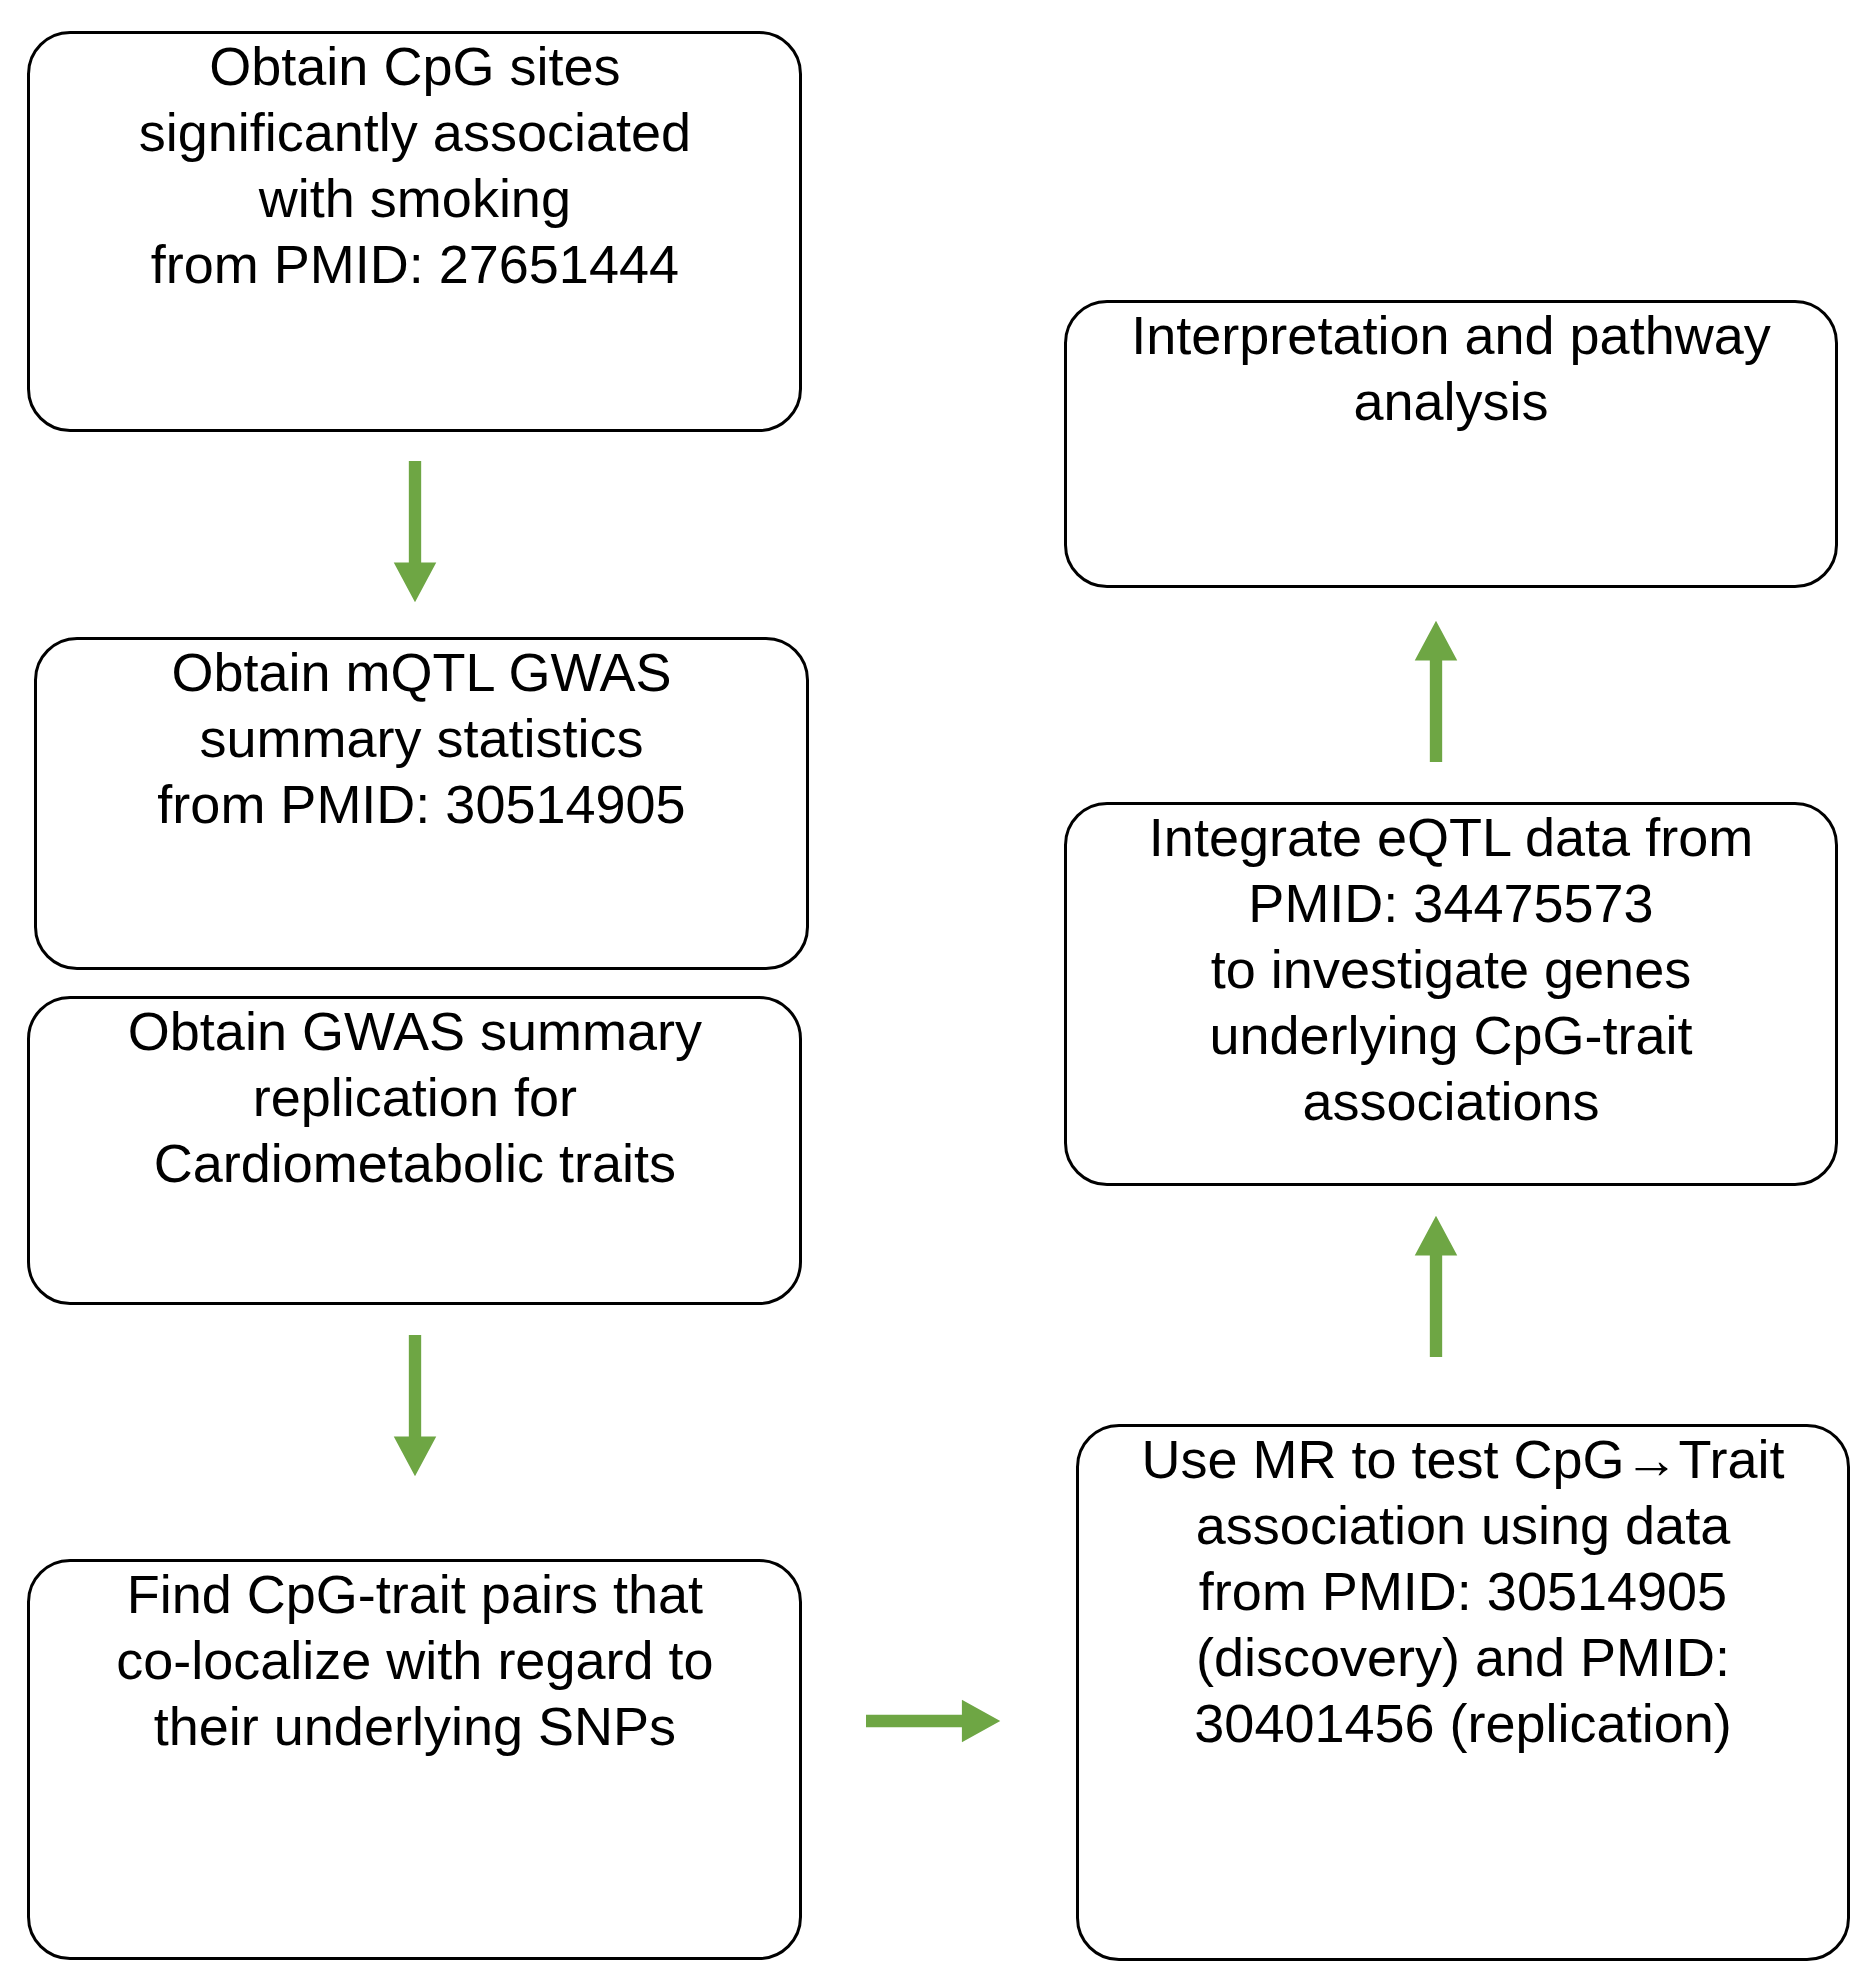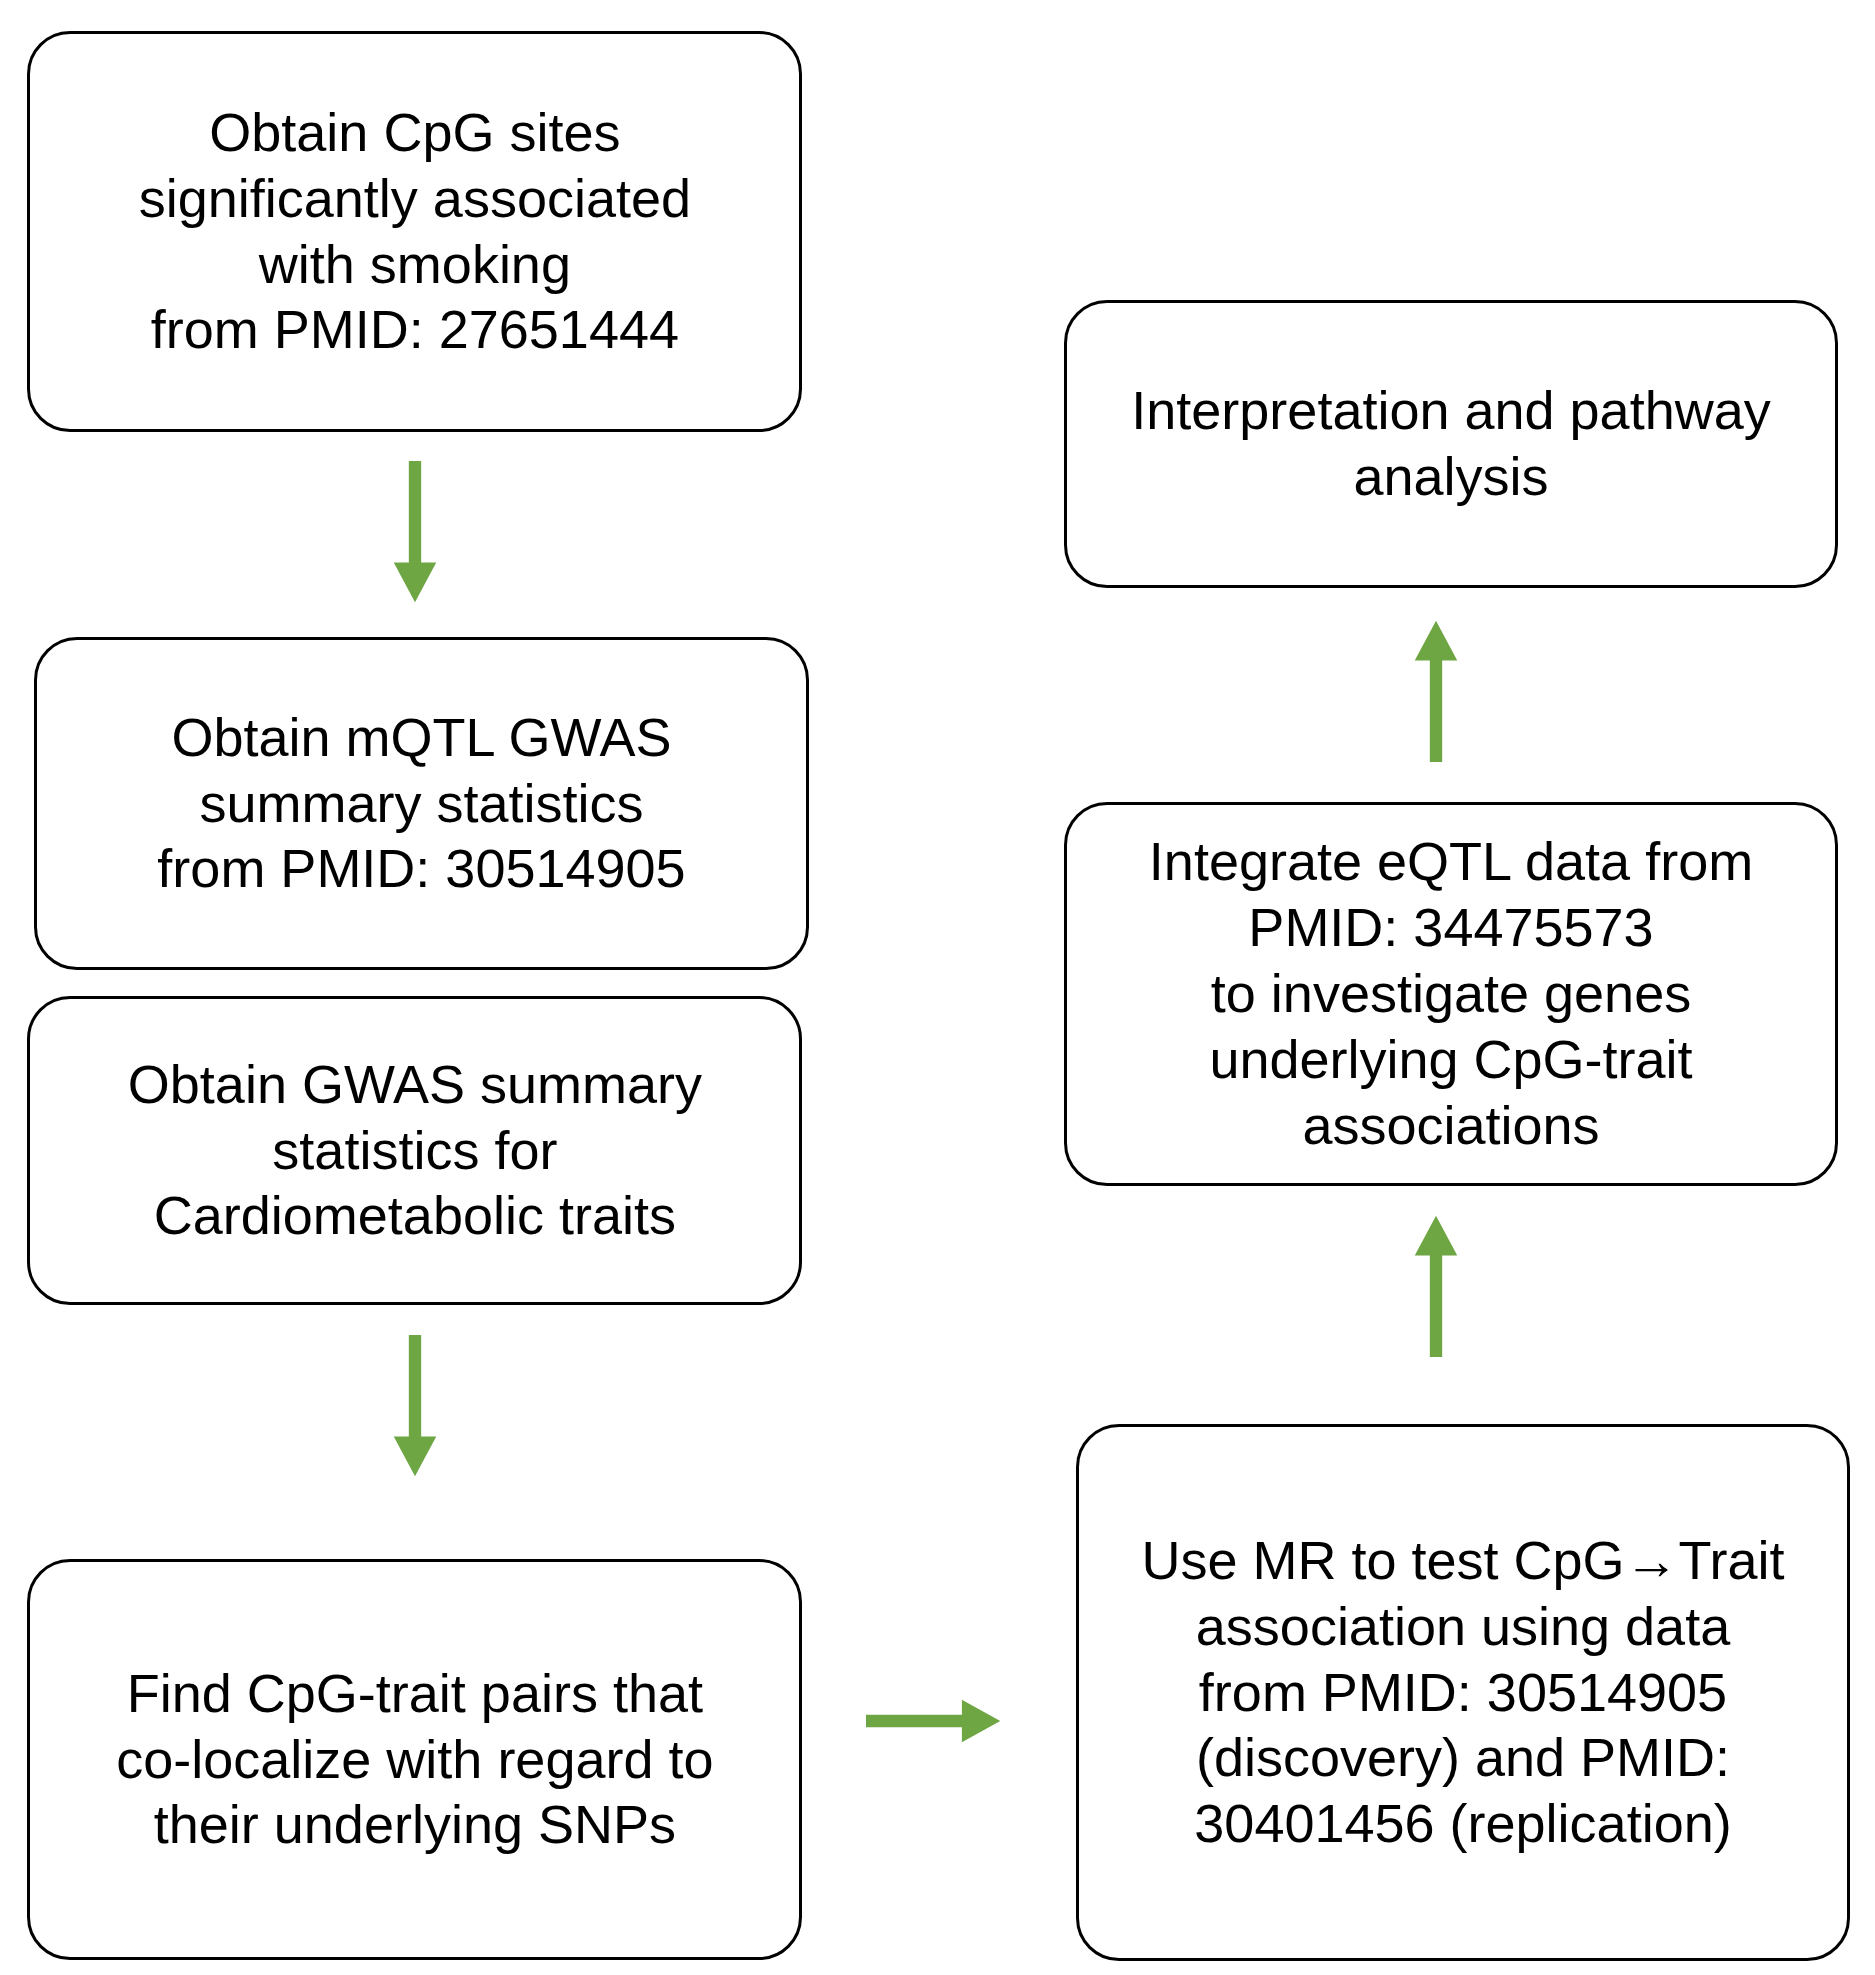--- a/index.html
+++ b/index.html
@@ -17,21 +17,20 @@
     background: #ffffff;
     overflow: hidden;
   }
   .node {
     position: absolute;
     box-sizing: border-box;
     border: 3.4px solid #000000;
     border-radius: 43px;
     background: #ffffff;
     display: flex;
-    align-items: center;
     justify-content: center;
     text-align: center;
   }
   .node-text {
     font-family: "Liberation Sans", sans-serif;
     color: #000000;
     font-size: 54px;
     line-height: 1.22;
     white-space: pre-line;
     padding: 0 23px;
@@ -71,21 +70,21 @@
   </div>
 
   <div class="node" id="node-mqtl-gwas" style="border-color: rgb(0, 0, 0);">
     <div class="node-text">Obtain mQTL GWAS
 summary statistics
 from PMID: 30514905</div>
   </div>
 
   <div class="node" id="node-gwas-cardio" style="border-color: rgb(0, 0, 0);">
     <div class="node-text">Obtain GWAS summary
-statistics for
+replication for
 Cardiometabolic traits</div>
   </div>
 
   <div class="node" id="node-colocalize" style="border-color: rgb(0, 0, 0);">
     <div class="node-text">Find CpG-trait pairs that
 co-localize with regard to
 their underlying SNPs</div>
   </div>
 
   <div class="node" id="node-interpretation" style="border-color: rgb(0, 0, 0);">

